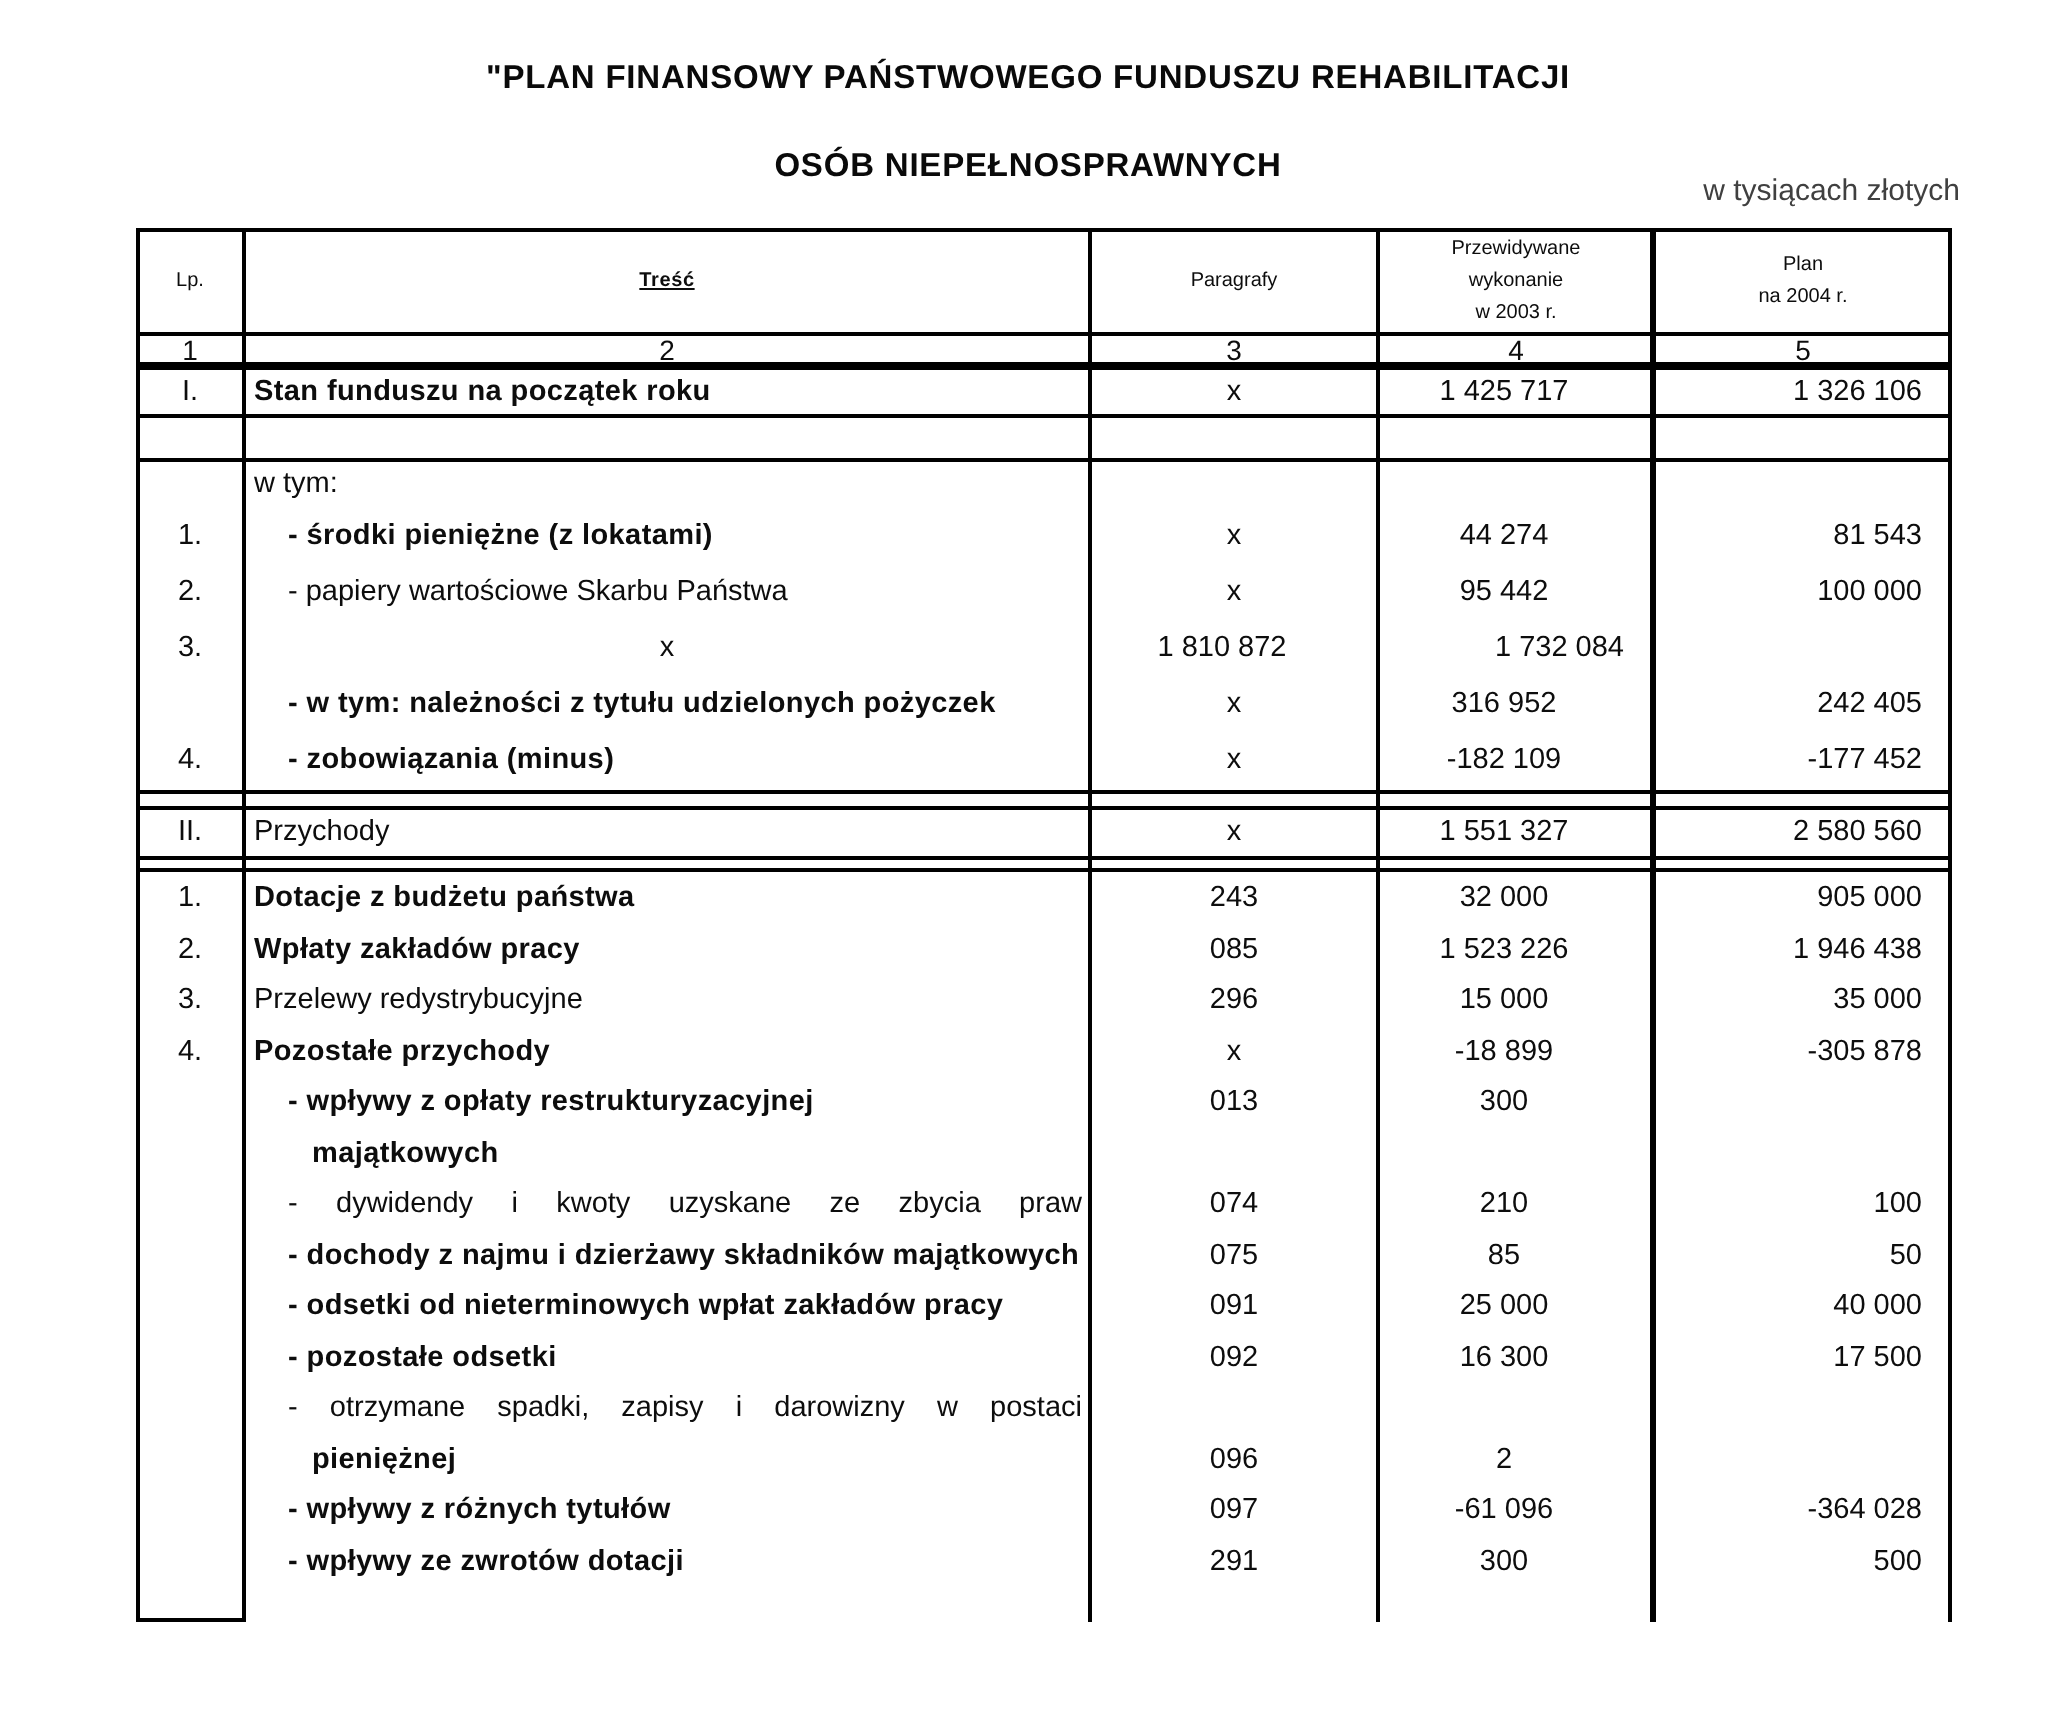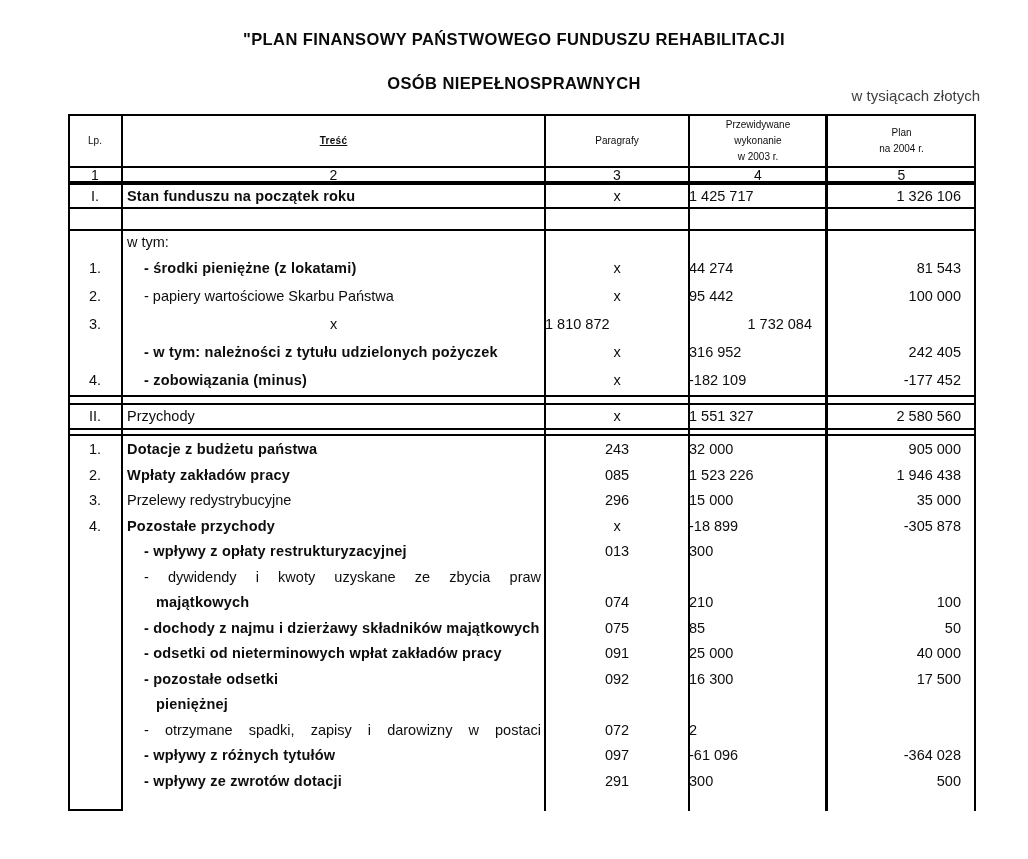--- a/index.html
+++ b/index.html
@@ -59,21 +59,21 @@
   .row {
     display: grid;
     grid-template-columns: 54px 423px 144px 138px 149px;
     align-items: end;
   }
   .cell { min-height: 1px; }
   .lp  { text-align: center; }
   .tresc { padding-left: 5px; padding-right: 4px; }
   .row.indent .tresc { padding-left: 22px; }
   .par { text-align: center; }
-  .v2003 { text-align: left; padding-right: 12px; }
+  .v2003 { text-align: center; padding-right: 12px; }
   .v2004 { text-align: right; padding-right: 15px; }
   .line.bold, .row .tresc .line.bold { font-weight: bold; letter-spacing: 0.2px; }
   .line.justify { text-align: justify; text-align-last: justify; }
   .line.hang { padding-left: 12px; }
 
   
   .header-block { border-top: 2px solid #000; }
   .hdr-labels {
     height: 52px;
     border-bottom: 2px solid #000;
@@ -261,22 +261,22 @@
     <div class="cell tresc">
             <div class="line bold">- wpływy z opłaty restrukturyzacyjnej</div>
           </div>
     <div class="cell par">013</div>
     <div class="cell v2003">300</div>
     <div class="cell v2004"></div>
   </div>
         <div class="row indent">
     <div class="cell lp"></div>
     <div class="cell tresc">
+            <div class="line bold hang">majątkowych</div>
             <div class="line justify">- dywidendy i kwoty uzyskane ze zbycia praw</div>
-            <div class="line bold hang">majątkowych</div>
           </div>
     <div class="cell par">074</div>
     <div class="cell v2003">210</div>
     <div class="cell v2004">100</div>
   </div>
         <div class="row indent">
     <div class="cell lp"></div>
     <div class="cell tresc">
             <div class="line bold">- dochody z najmu i dzierżawy składników majątkowych</div>
           </div>
@@ -298,24 +298,24 @@
     <div class="cell tresc">
             <div class="line bold">- pozostałe odsetki</div>
           </div>
     <div class="cell par">092</div>
     <div class="cell v2003">16 300</div>
     <div class="cell v2004">17 500</div>
   </div>
         <div class="row indent">
     <div class="cell lp"></div>
     <div class="cell tresc">
+            <div class="line justify">- otrzymane spadki, zapisy i darowizny w postaci</div>
             <div class="line bold hang">pieniężnej</div>
-            <div class="line justify">- otrzymane spadki, zapisy i darowizny w postaci</div>
-          </div>
-    <div class="cell par">072</div>
+          </div>
+    <div class="cell par">096</div>
     <div class="cell v2003">2</div>
     <div class="cell v2004"></div>
   </div>
         <div class="row indent">
     <div class="cell lp"></div>
     <div class="cell tresc">
             <div class="line bold">- wpływy z różnych tytułów</div>
           </div>
     <div class="cell par">097</div>
     <div class="cell v2003">-61 096</div>

